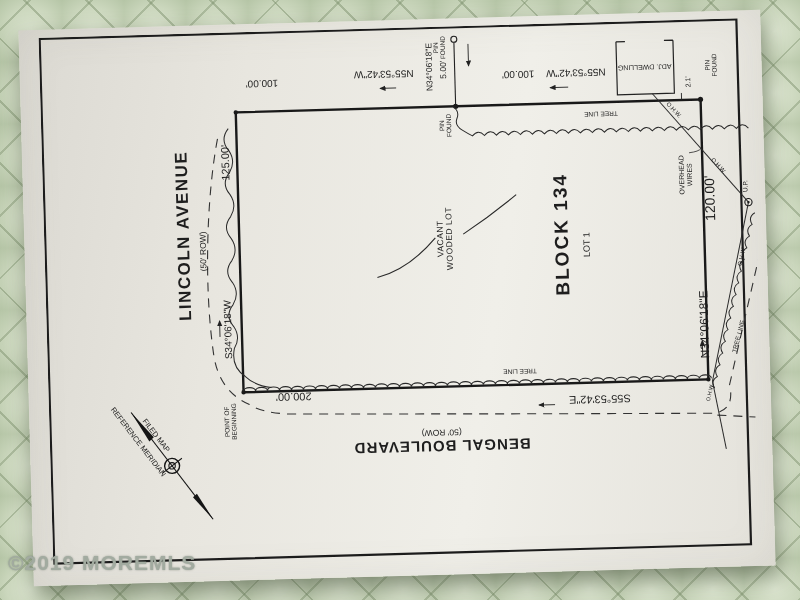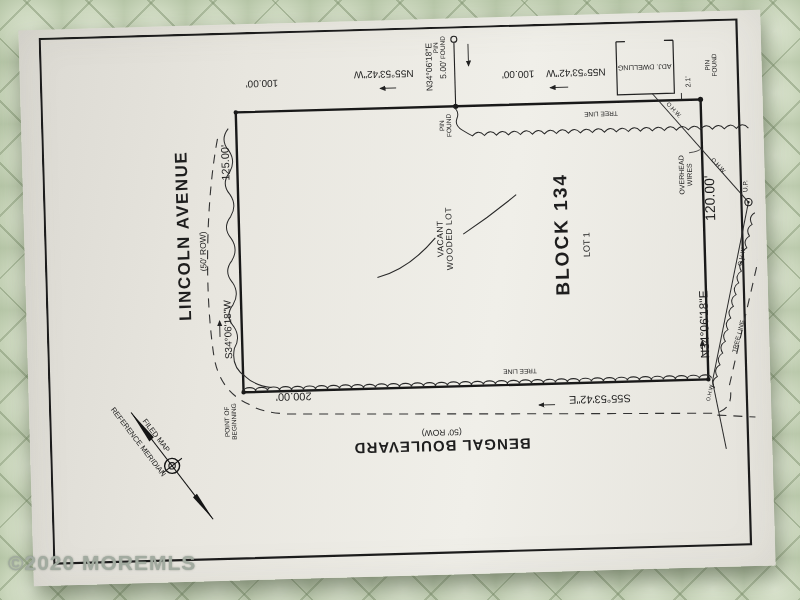--- a/index.html
+++ b/index.html
@@ -185,13 +185,13 @@
     </div>
     <div class="lbl r90" style="left:518px;top:211px;font-size:19px;font-weight:600;letter-spacing:2px;">BLOCK 134</div>
     <div class="lbl r90" style="left:543px;top:222px;font-size:9px;">LOT 1</div>
 
     <div class="lbl" style="left:88px;top:407px;font-size:7.5px;transform:translate(-50%,-50%) rotate(54deg);">REFERENCE MERIDIAN</div>
     <div class="lbl" style="left:106px;top:401px;font-size:7.5px;transform:translate(-50%,-50%) rotate(54deg);">FILED MAP</div>
 
   </div>
 </div>
 
-<div class="watermark">©2020 MOREMLS</div>
+<div class="watermark">©2019 MOREMLS</div>
 
 </body></html>

